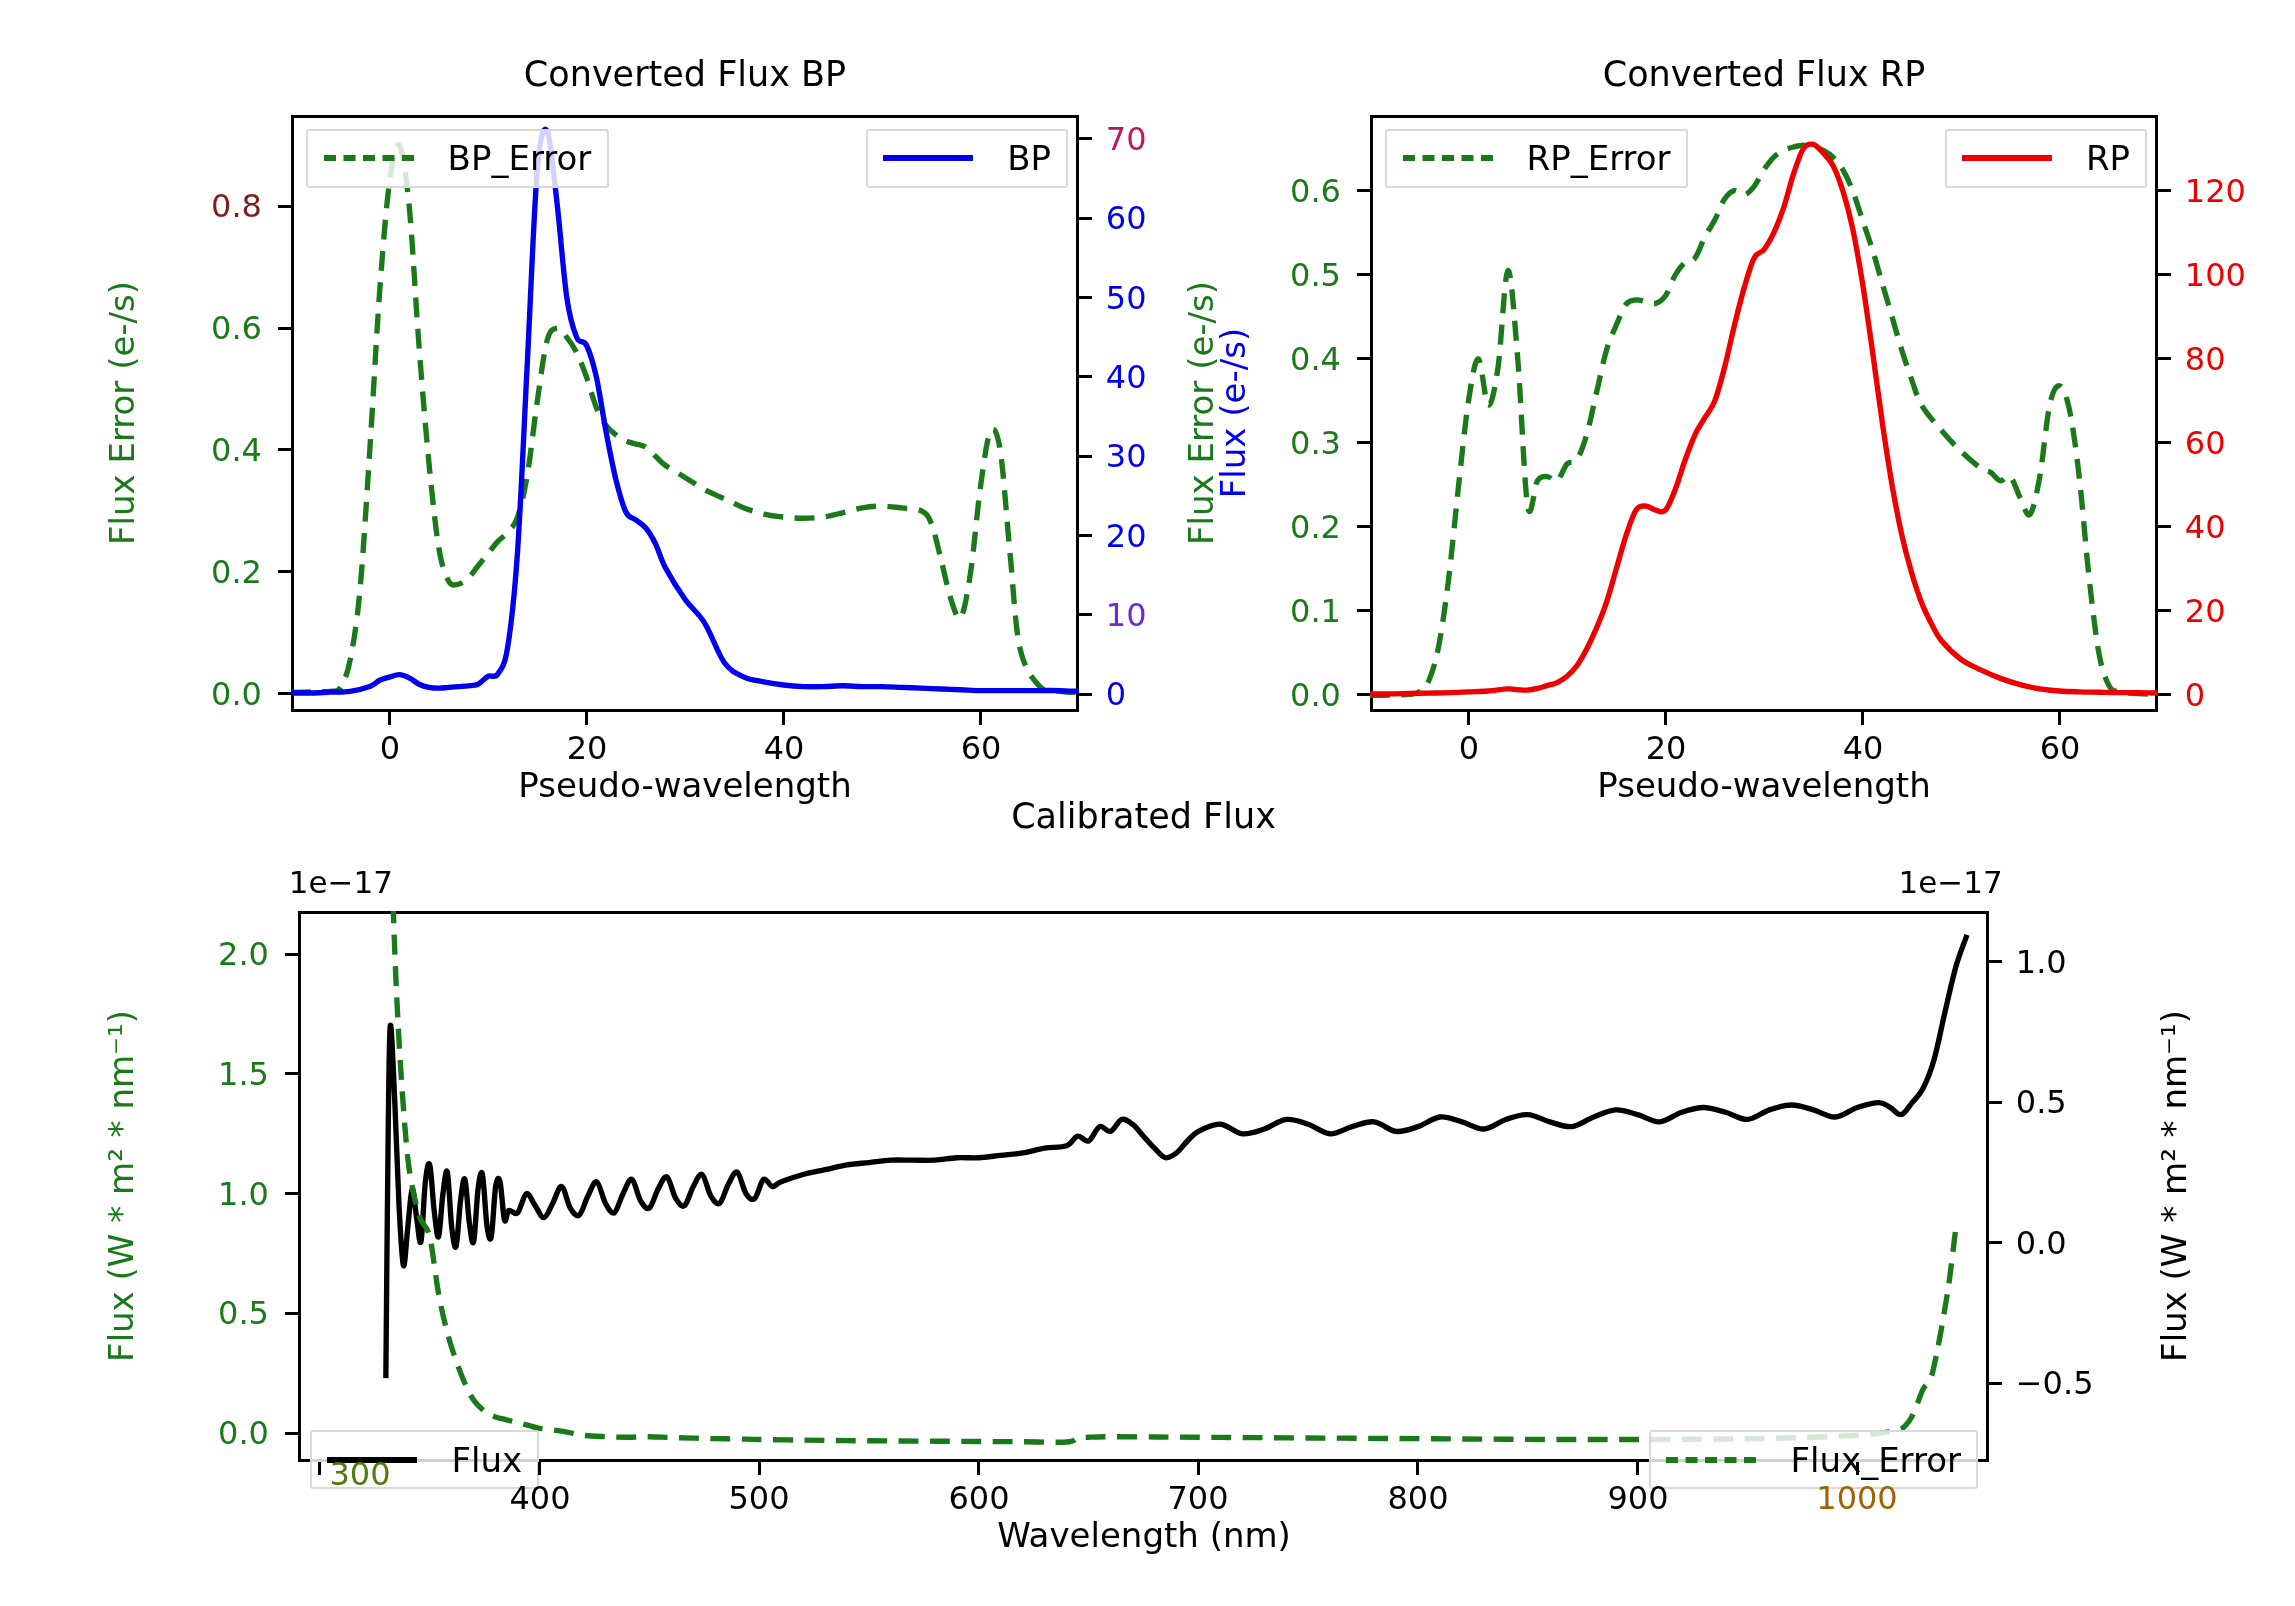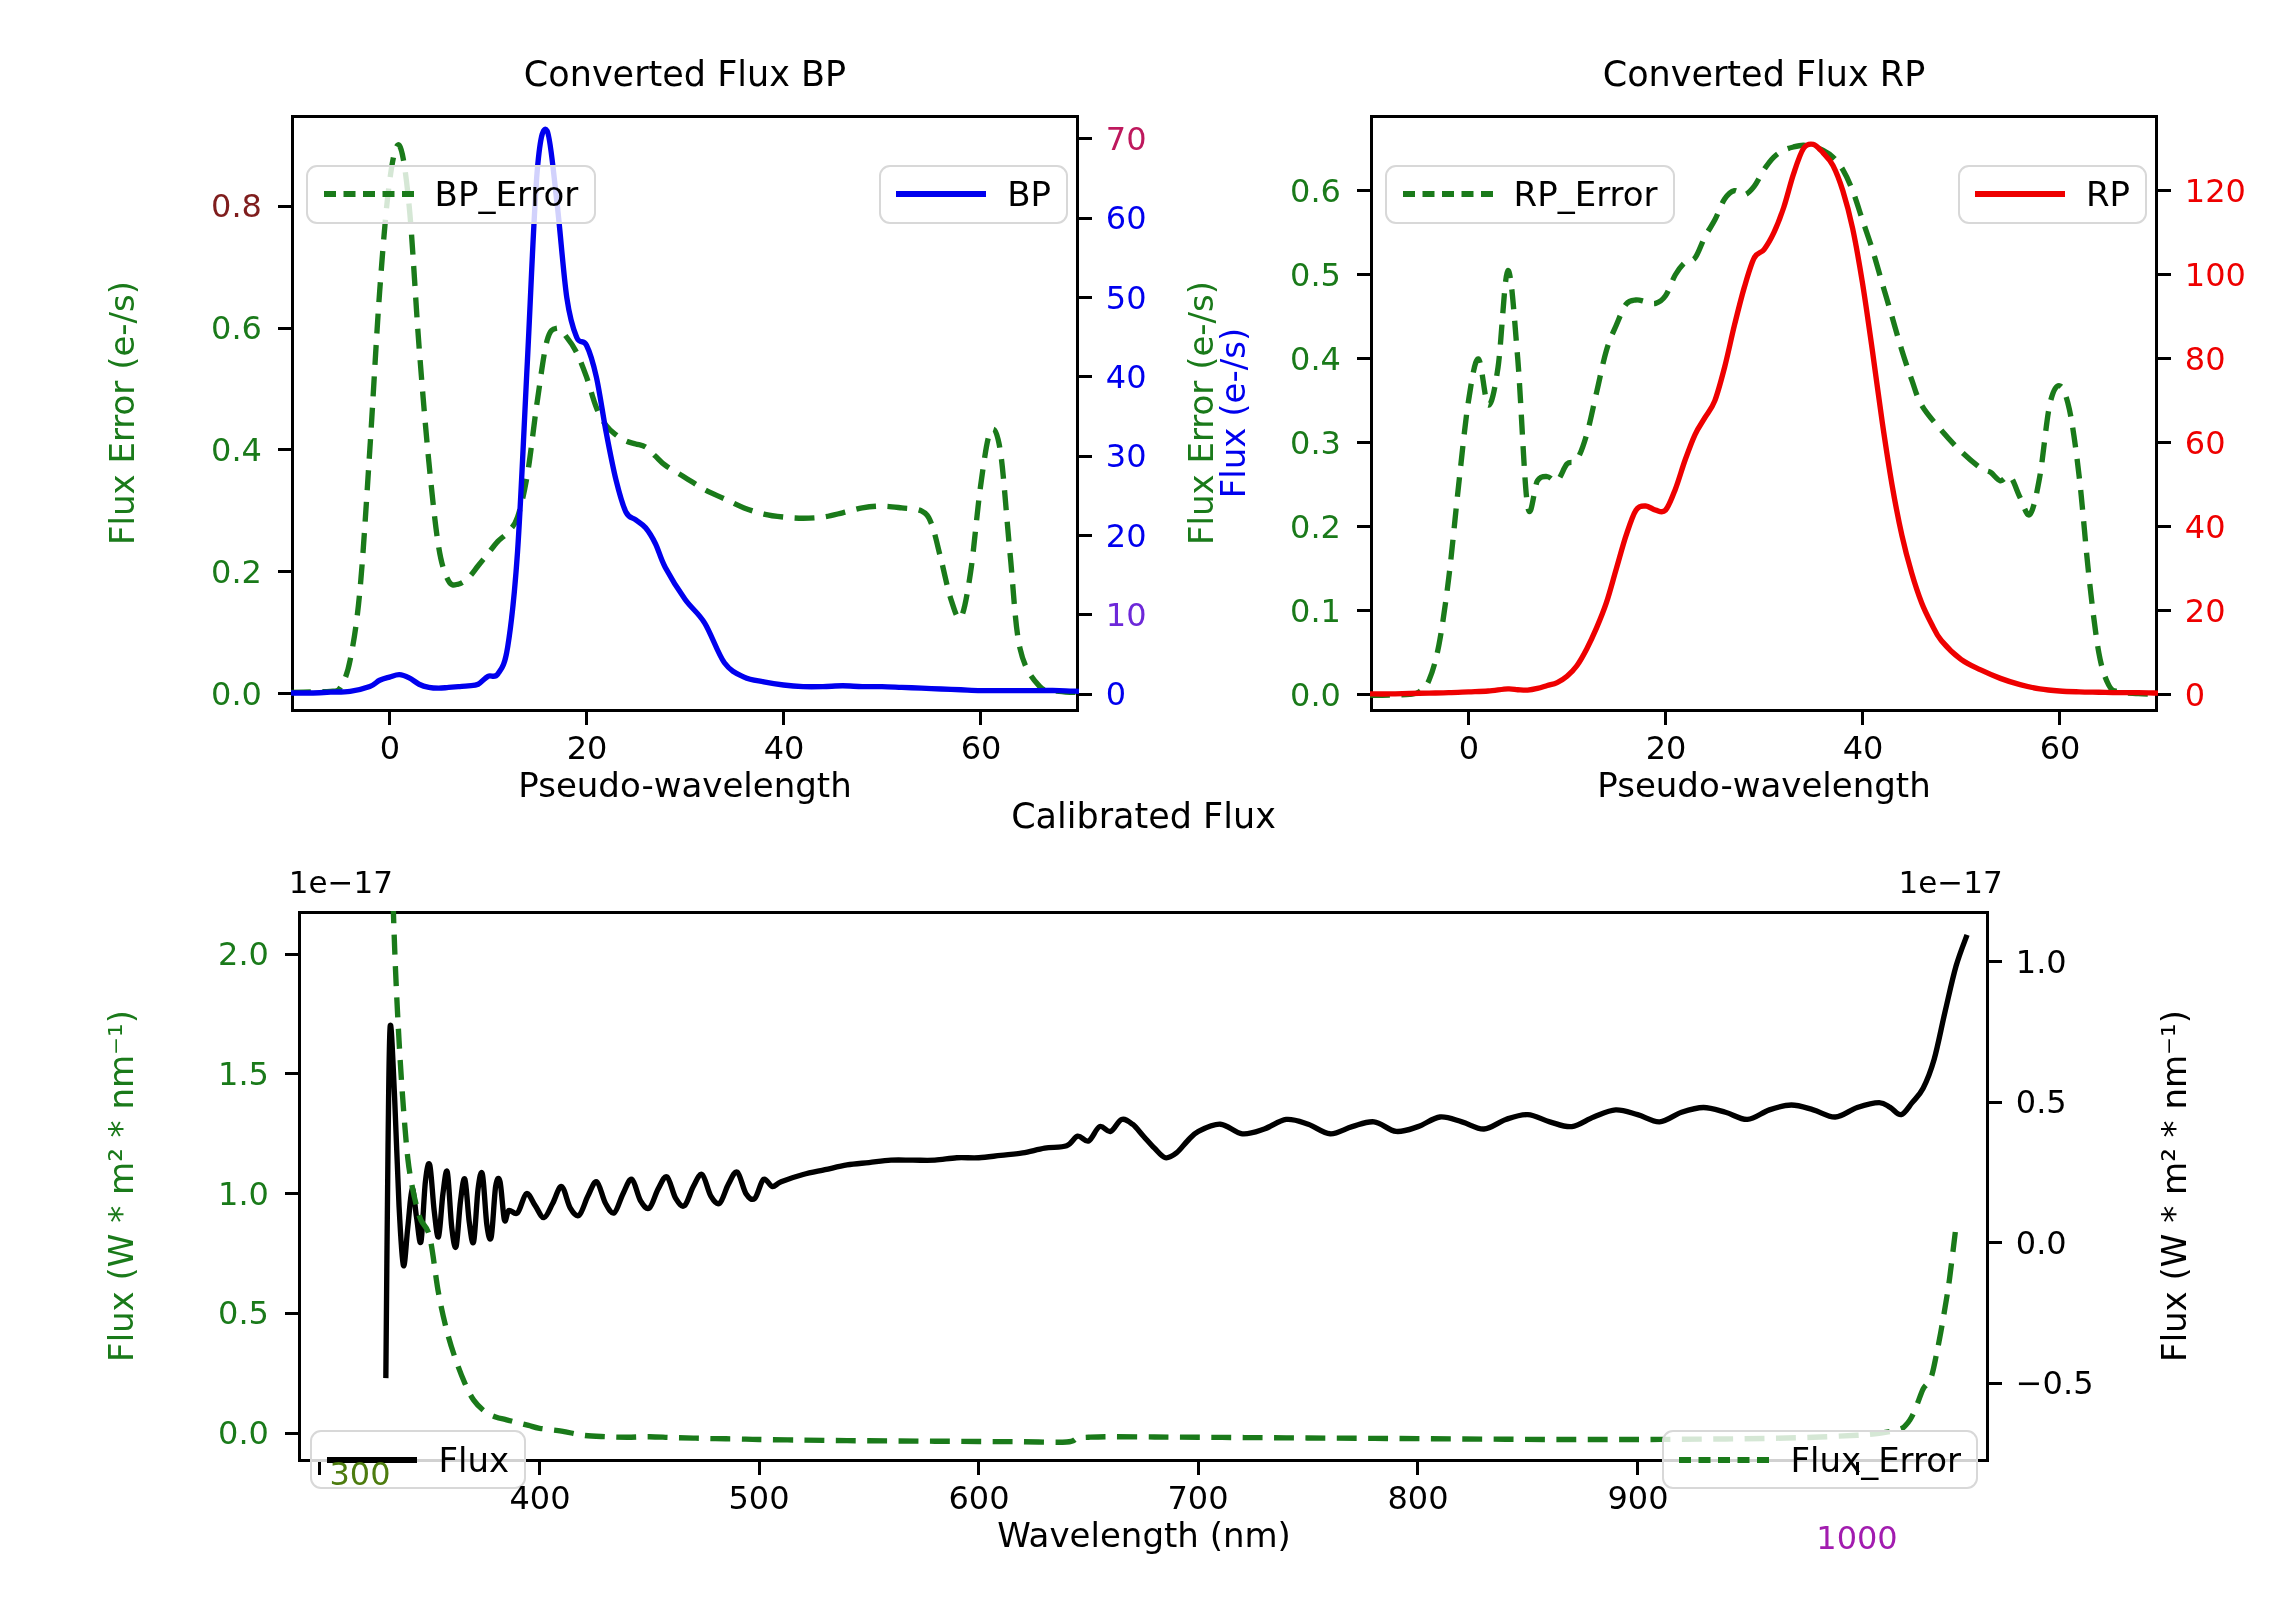--- a/index.html
+++ b/index.html
@@ -10,21 +10,21 @@
   .svg-layer{position:absolute;left:0;top:0;overflow:visible;}
   .tick-label{position:absolute;font-size:32px;font-family:"DejaVu Sans",sans-serif;white-space:nowrap;}
   .tick-label.left{transform:translate(-100%,-50%);padding-right:13.8px;}
   .tick-label.right{transform:translate(0,-50%);padding-left:13.8px;}
   .tick-label.xlab{transform:translate(-50%,0);}
   .tickmark{position:absolute;background:#000;}
   .axis-title{position:absolute;font-size:34px;font-family:"DejaVu Sans",sans-serif;white-space:nowrap;}
   .axis-title.vert-left{transform-origin:0 0;transform:rotate(-90deg) translate(-50%,-100%);}
   .axis-title.vert-right{transform-origin:0 0;transform:rotate(-90deg) translate(-50%,0);}
   .axis-title.horiz{transform:translate(-50%,0);}
-  .legend{position:absolute;display:flex;align-items:center;gap:4px;border:2.3px solid #d8d8d8;border-radius:11px;background:rgba(255,255,255,0.82);padding:7.7px 15.3px;box-sizing:border-box;margin-top:36px;}
+  .legend{position:absolute;display:flex;align-items:center;gap:17px;border:2.3px solid #d8d8d8;border-radius:3px;background:rgba(255,255,255,0.82);padding:7.7px 15.3px;box-sizing:border-box;}
   .legend .swatch{width:90px;height:0;border-top-width:6.1px;border-top-style:solid;margin-right:17px;flex:0 0 auto;}
   .legend .swatch.dashed{border-top-style:dashed;}
   .legend .lbl{font-size:34px;color:#000;font-family:"DejaVu Sans",sans-serif;white-space:nowrap;}
   .exp-label{position:absolute;font-size:31px;font-family:"DejaVu Sans",sans-serif;white-space:nowrap;}
 </style>
 </head>
 <body>
 
 <div class="panel" style="left:291px;top:115px;width:788px;height:627px;">
   <div class="plot-title" style="top:-61px;">Converted Flux BP</div>
@@ -204,15 +204,15 @@
     <div class="tick-label xlab" style="left:461px;top:568px;color:#000;">500</div>
     <div class="tickmark" style="left:679px;top:551px;width:3.1px;height:13px;"></div>
     <div class="tick-label xlab" style="left:681px;top:568px;color:#000;">600</div>
     <div class="tickmark" style="left:899px;top:551px;width:3.1px;height:13px;"></div>
     <div class="tick-label xlab" style="left:900px;top:568px;color:#000;">700</div>
     <div class="tickmark" style="left:1118px;top:551px;width:3.1px;height:13px;"></div>
     <div class="tick-label xlab" style="left:1120px;top:568px;color:#000;">800</div>
     <div class="tickmark" style="left:1338px;top:551px;width:3.1px;height:13px;"></div>
     <div class="tick-label xlab" style="left:1340px;top:568px;color:#000;">900</div>
     <div class="tickmark" style="left:1558px;top:551px;width:3.1px;height:13px;"></div>
-    <div class="tick-label xlab" style="left:1559px;top:568px;color:#a21caf;margin-top:40px;">1000</div>
+    <div class="tick-label xlab" style="left:1559px;top:568px;color:#a16207;">1000</div>
   </div>
 
 
 </body></html>

